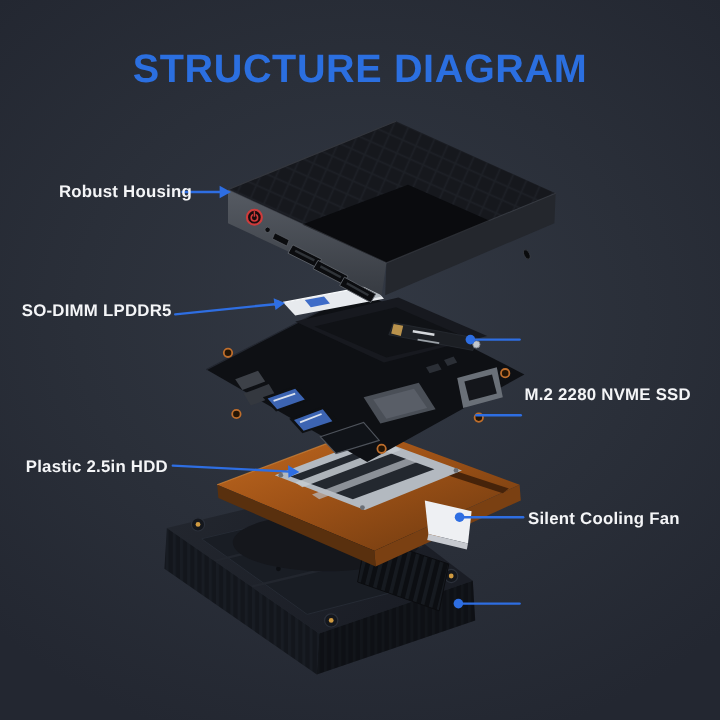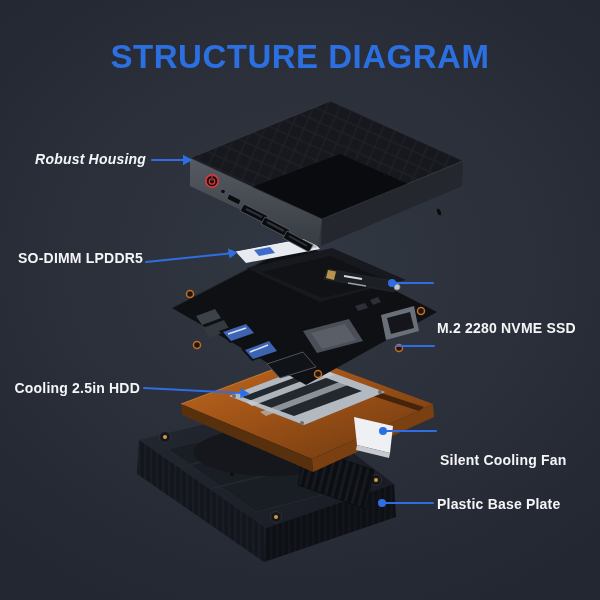--- a/index.html
+++ b/index.html
@@ -10,26 +10,26 @@
   }
   .title {
     position:absolute; top:38px; left:0; right:0; text-align:center;
     font-size:33px; font-weight:800; letter-spacing:0.5px; color:#2b6fe0;
   }
   .art { position:absolute; left:0; top:0; }
   .label {
     position:absolute; font-size:14px; font-weight:700; color:#f4f5f7;
     letter-spacing:0.2px; white-space:nowrap; line-height:16px;
   }
-  .lab-robust { right:454px; top:151px;font-style:italic; }
+  .lab-robust { right:440px; top:151px; }
   .lab-sodimm { right:457px; top:250px; text-align:right; }
   .lab-m2     { left:437px;  top:276px;margin-top:44px; }
   .lab-cpu    { left:438px;  top:338px; }
   .lab-hdd    { right:460px; top:380px; }
-  .lab-fan    { left:440px;  top:424px;margin-top:28px; }
+  .lab-fan    { left:440px;  top:424px; }
   .lab-base   { left:437px;  top:496px; }
 </style>
 </head>
 <body>
 
 <div class="stage">
 
   <div class="title">STRUCTURE DIAGRAM</div>
 
   <svg class="art" width="600" height="600" viewBox="0 0 600 600">
@@ -211,17 +211,16 @@
     </g>
   </svg>
 
   <div class="label lab-robust">Robust Housing</div>
 
   <div class="label lab-sodimm">
     <div>SO-DIMM LPDDR5</div>
   </div>
 
   <div class="label lab-m2">M.2 2280 NVME SSD</div>
-  <div class="label lab-hdd">Cooling 2.5in HDD</div>
+  <div class="label lab-hdd">Plastic 2.5in HDD</div>
   <div class="label lab-fan">Silent Cooling Fan</div>
-  <div class="label lab-base">Plastic Base Plate</div>
 
 </div>
 
 </body></html>

